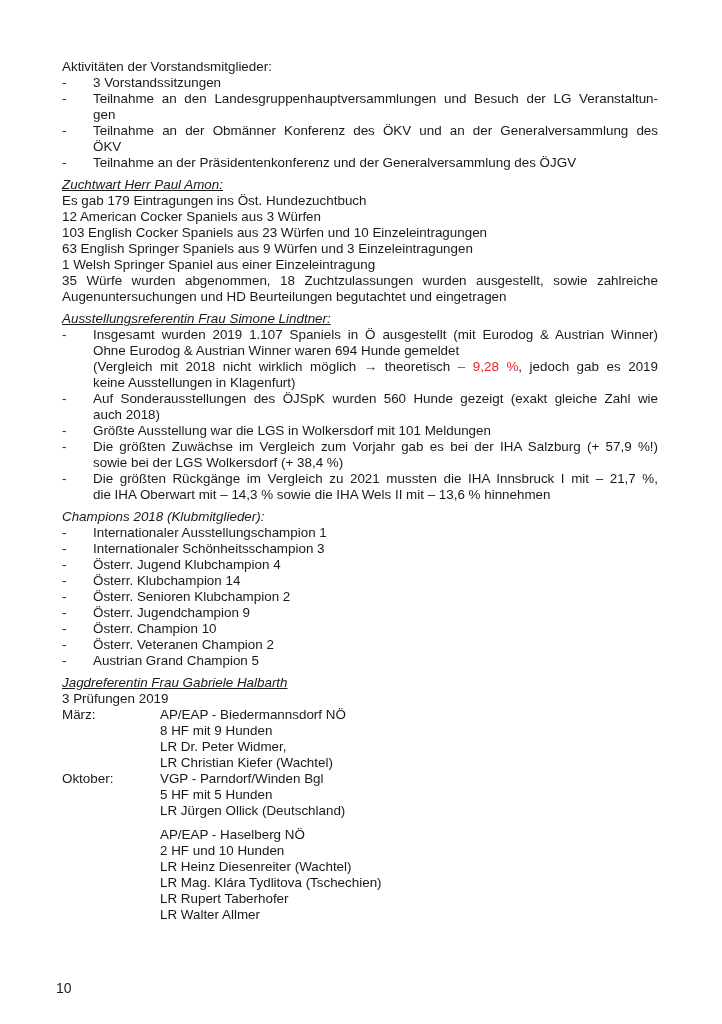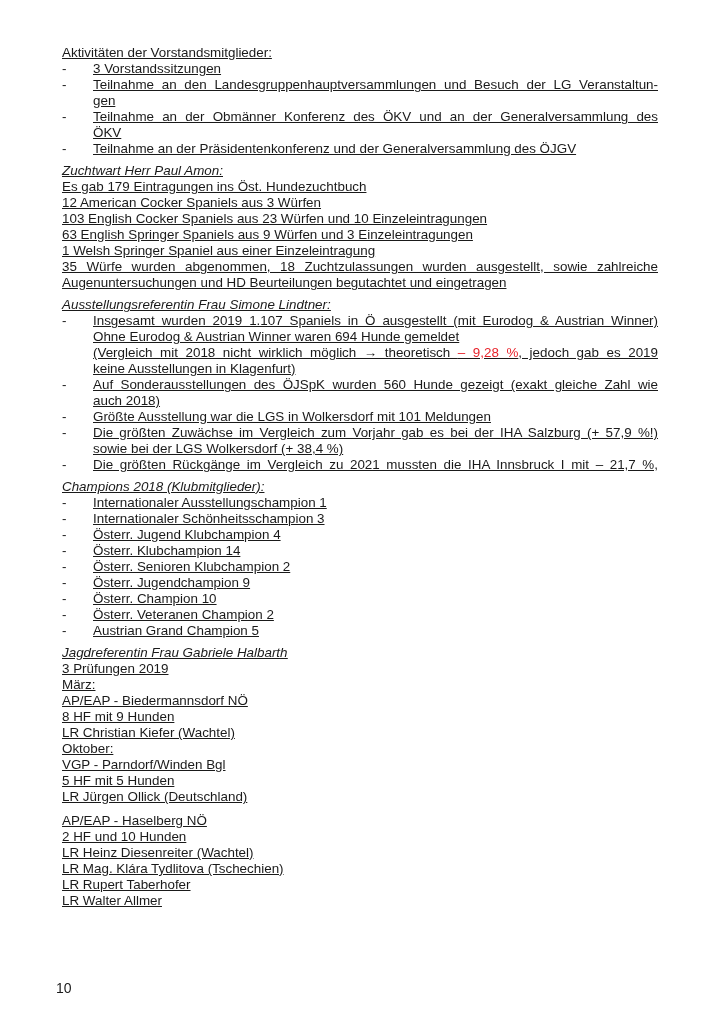--- a/index.html
+++ b/index.html
@@ -1,29 +1,29 @@
 <!DOCTYPE html>
 <html><head>
 <meta charset="utf-8">
 <style>
   html, body { margin: 0; padding: 0; background: #ffffff; }
   body {
     width: 722px; height: 1024px; position: relative; overflow: hidden;
     font-family: "Liberation Sans", sans-serif; font-size: 13.4px; color: #1a1a1a;
   }
-  .page { position: absolute; left: 62px; top: 45px; width: 596px; line-height: 16px; text-decoration: underline; }
+  .page { position: absolute; left: 62px; top: 59px; width: 596px; line-height: 16px; }
   .line { white-space: nowrap; }
   .just { text-align: justify; text-align-last: justify; white-space: normal; }
   .heading { font-style: italic; text-decoration: underline; }
   .heading-plain { font-style: italic; }
   .bl { position: relative; padding-left: 31px; }
   .bl .dash { position: absolute; left: 0; top: 0; }
   .gap { height: 6px; }
   .red { color: #e8232b; margin-top: 44px; }
-  .row { display: flex; flex-direction: column; }
+  .row { display: flex; }
   .row .lab { width: 98px; flex: none; }
   .pagenum { position: absolute; left: 56px; top: 980px; font-size: 14px; }
 </style>
 </head>
 <body>
 
 <div class="page">
 
   <div>
     <div class="line">Aktivitäten der Vorstandsmitglieder:</div>
@@ -81,20 +81,21 @@
         <div>Größte Ausstellung war die LGS in Wolkersdorf mit 101 Meldungen</div>
       </div>
     <div class="bl">
         <span class="dash">-</span>
         <div class="just">Die größten Zuwächse im Vergleich zum Vorjahr gab es bei der IHA Salzburg (+ 57,9 %!)</div>
         <div>sowie bei der LGS Wolkersdorf (+ 38,4 %)</div>
       </div>
     <div class="bl">
         <span class="dash">-</span>
         <div class="just">Die größten Rückgänge im Vergleich zu 2021 mussten die IHA Innsbruck I mit – 21,7 %,</div>
+        <div>die IHA Oberwart mit – 14,3 % sowie die IHA Wels II mit – 13,6 % hinnehmen</div>
       </div>
   </div>
 
   <div class="gap"></div>
 
   <div>
     <div class="line heading-plain">Champions 2018 (Klubmitglieder):</div>
     <div id="champ-list">
         <div class="bl">
           <span class="dash">-</span>
@@ -144,20 +145,24 @@
         <div class="row">
           <span class="lab">März:</span>
           <span>AP/EAP - Biedermannsdorf NÖ</span>
         </div>
         <div class="row">
           <span class="lab"></span>
           <span>8 HF mit 9 Hunden</span>
         </div>
         <div class="row">
           <span class="lab"></span>
+          <span>LR Dr. Peter Widmer,</span>
+        </div>
+        <div class="row">
+          <span class="lab"></span>
           <span>LR Christian Kiefer (Wachtel)</span>
         </div>
         <div class="row">
           <span class="lab">Oktober:</span>
           <span>VGP - Parndorf/Winden Bgl</span>
         </div>
         <div class="row">
           <span class="lab"></span>
           <span>5 HF mit 5 Hunden</span>
         </div>

